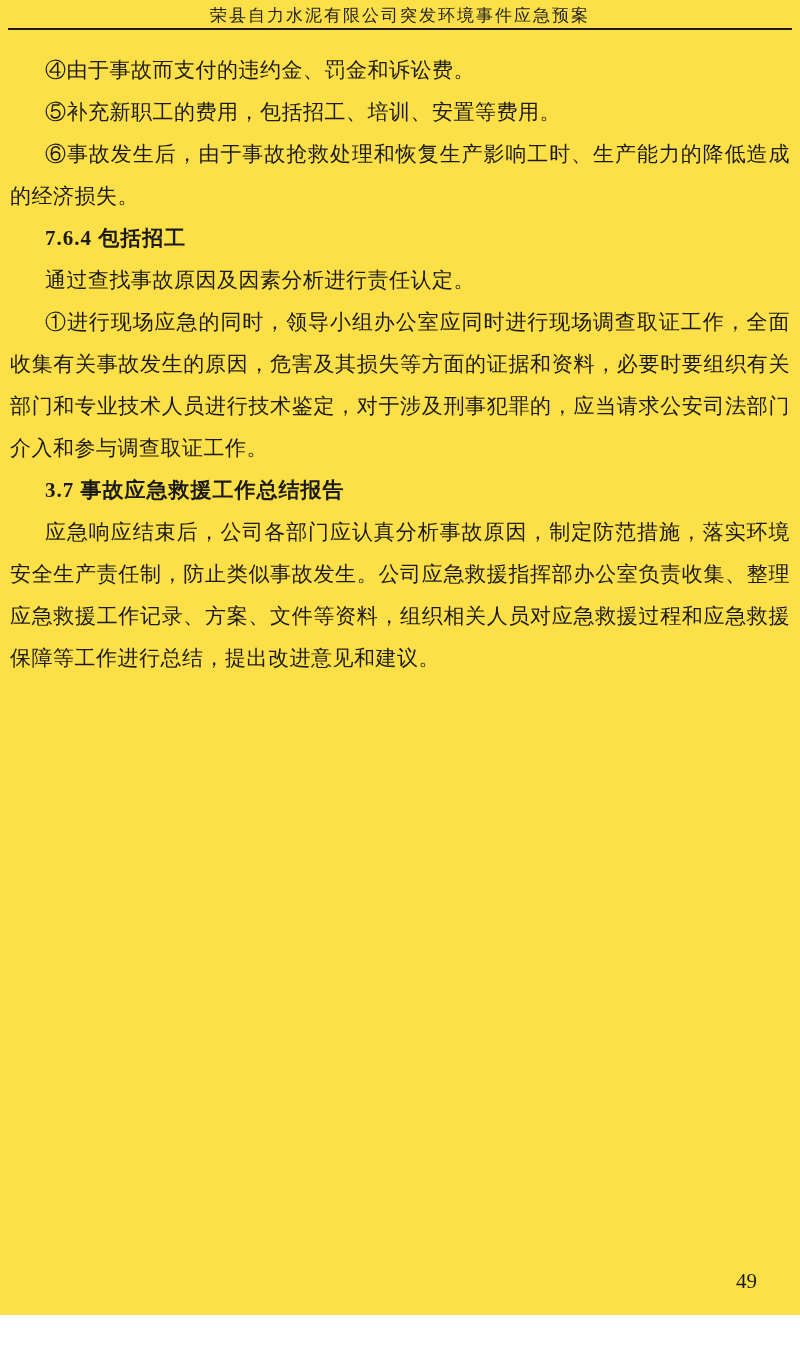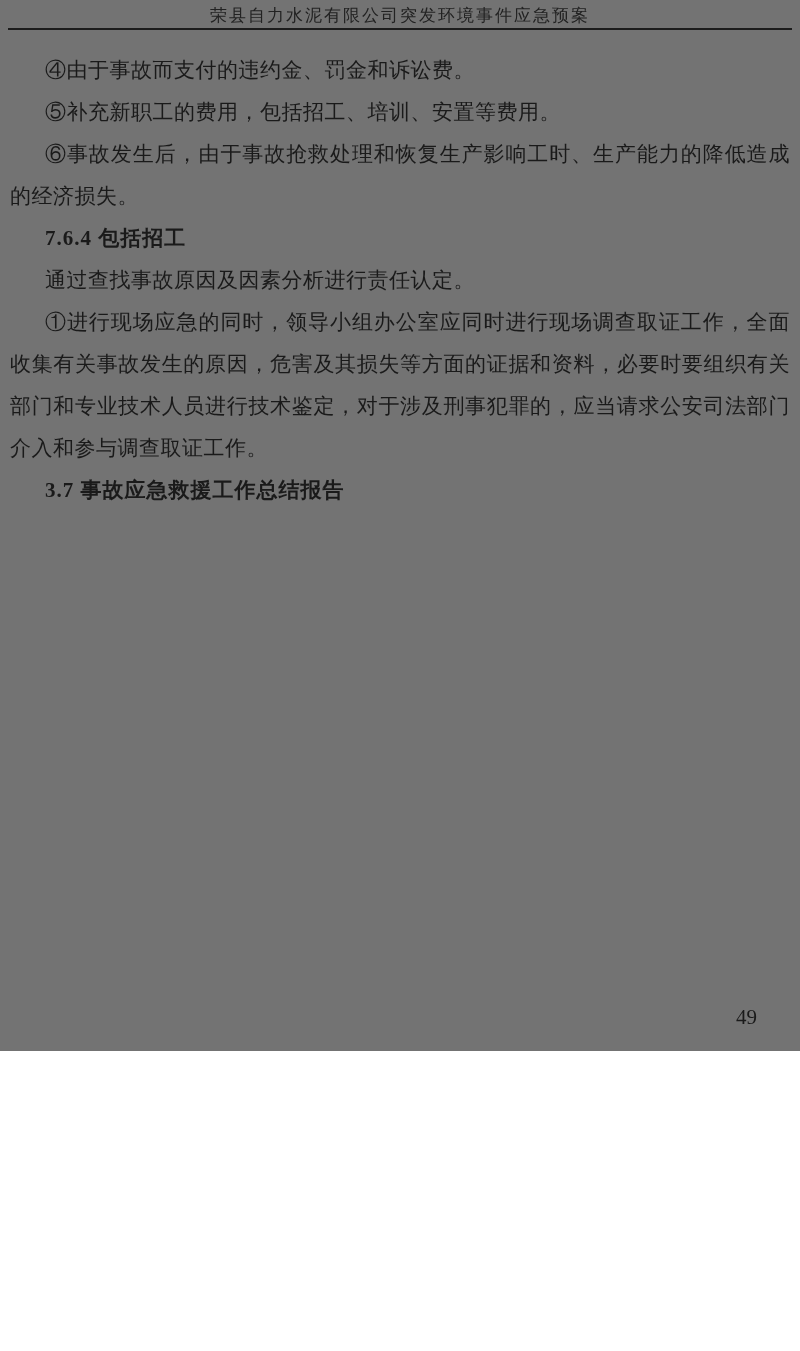--- a/index.html
+++ b/index.html
@@ -3,22 +3,22 @@
 <meta charset="utf-8">
 <style>
   html, body {
     margin: 0;
     padding: 0;
     background: #ffffff;
   }
   .page {
     position: relative;
     width: 800px;
-    height: 1051px;
-    background: #737373;
+    height: 1315px;
+    background: #fde047;
     overflow: hidden;
     font-family: "Liberation Serif", "DejaVu Serif", serif;
     color: #1a1a1a;
   }
   .header-title {
     position: absolute;
     top: 4px;
     left: 0;
     width: 100%;
     text-align: center;
@@ -76,17 +76,18 @@
   <div class="header-rule"></div>
 
   <div class="doc-body">
     <p class="para">④由于事故而支付的违约金、罚金和诉讼费。</p>
     <p class="para">⑤补充新职工的费用，包括招工、培训、安置等费用。</p>
     <p class="para">⑥事故发生后，由于事故抢救处理和恢复生产影响工时、生产能力的降低造成的经济损失。</p>
     <h3 class="heading">7.6.4 包括招工</h3>
     <p class="para">通过查找事故原因及因素分析进行责任认定。</p>
     <p class="para">①进行现场应急的同时，领导小组办公室应同时进行现场调查取证工作，全面收集有关事故发生的原因，危害及其损失等方面的证据和资料，必要时要组织有关部门和专业技术人员进行技术鉴定，对于涉及刑事犯罪的，应当请求公安司法部门介入和参与调查取证工作。</p>
     <h3 class="heading">3.7 事故应急救援工作总结报告</h3>
+    <p class="para">应急响应结束后，公司各部门应认真分析事故原因，制定防范措施，落实环境安全生产责任制，防止类似事故发生。公司应急救援指挥部办公室负责收集、整理应急救援工作记录、方案、文件等资料，组织相关人员对应急救援过程和应急救援保障等工作进行总结，提出改进意见和建议。</p>
   </div>
 
   <div class="page-number">49</div>
 
 </div>
 
 </body></html>

